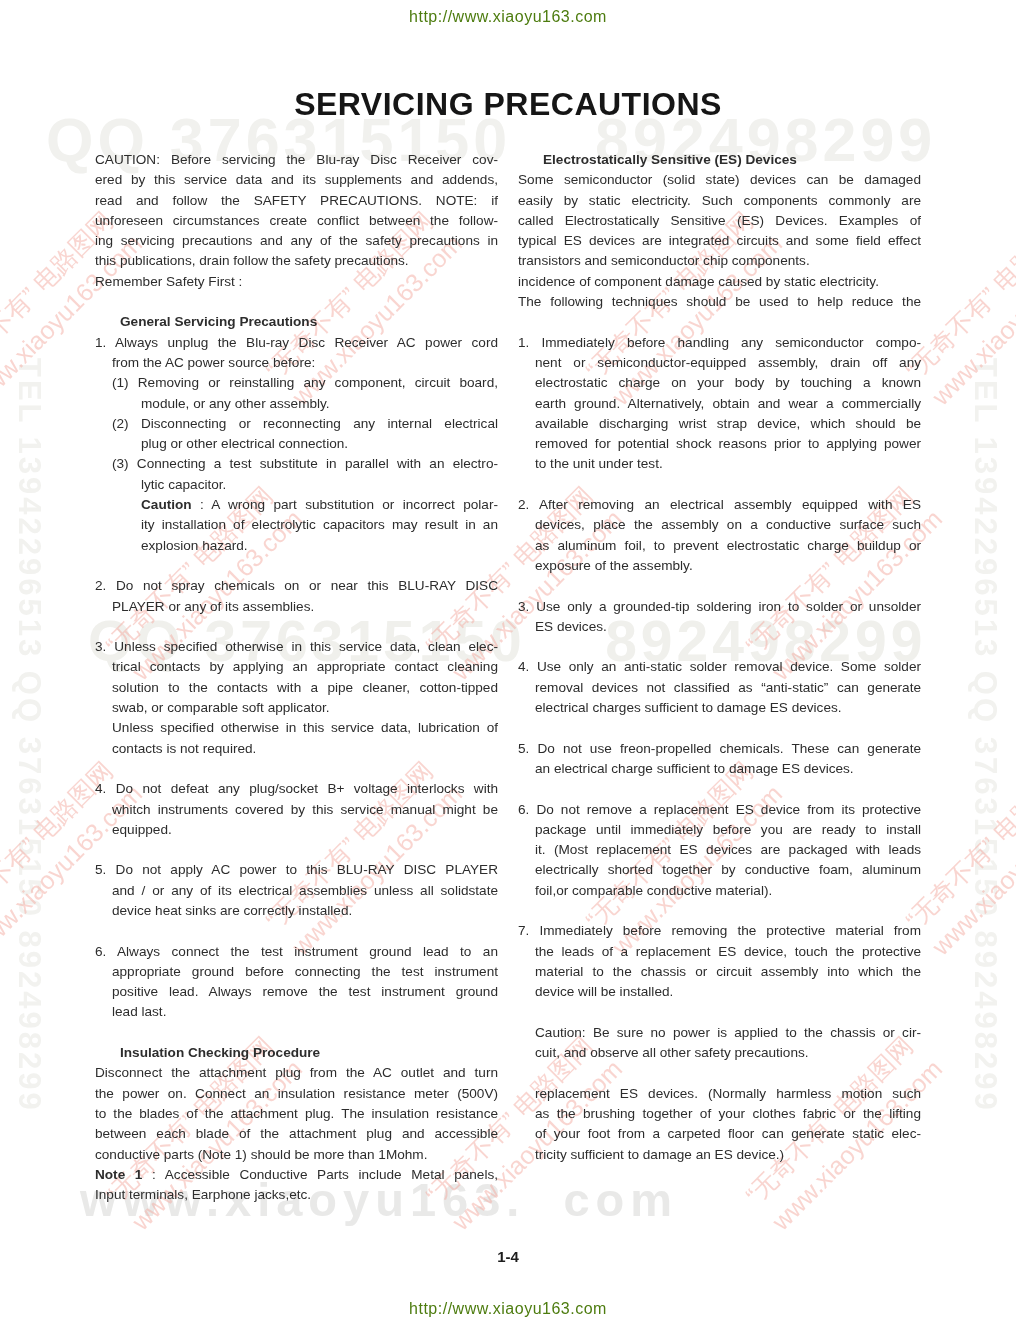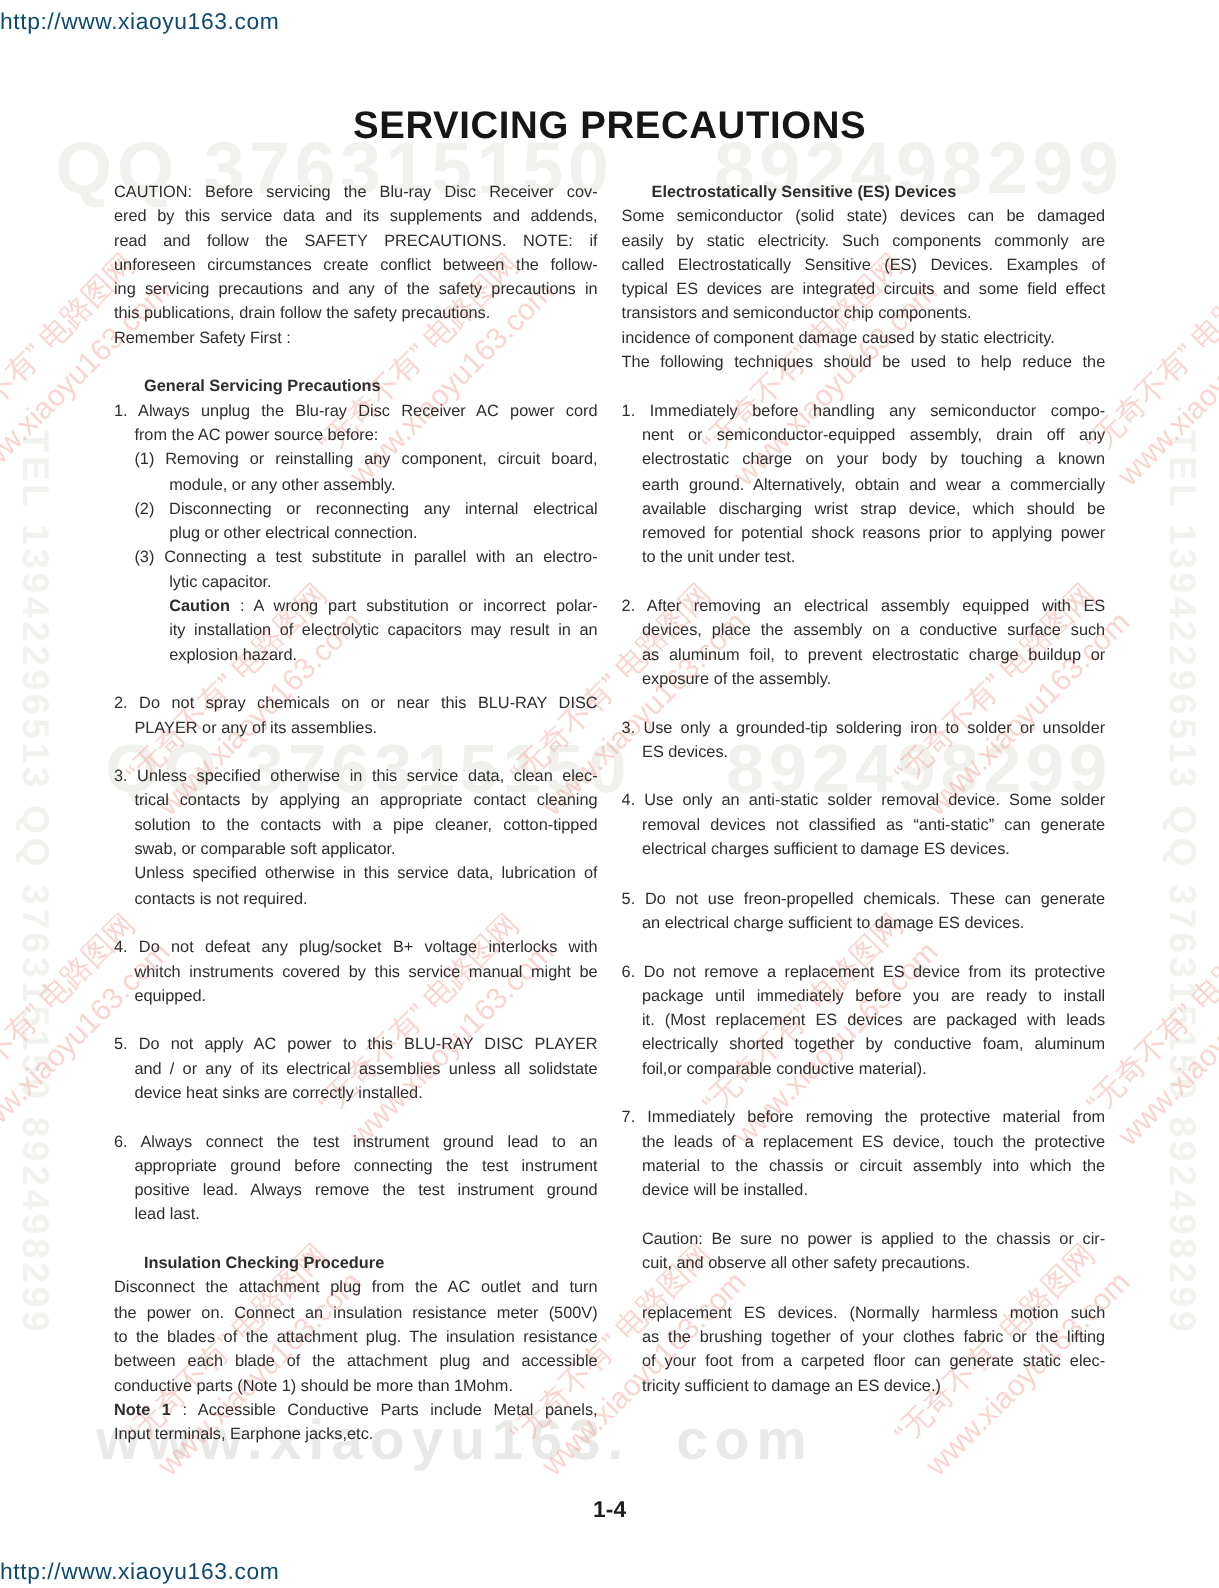--- a/index.html
+++ b/index.html
@@ -2,21 +2,21 @@
 <html><head>
 <meta charset="utf-8">
 <style>
   html,body { margin:0; padding:0; background:#ffffff; }
   .page {
     position:relative; width:1016px; height:1323px; background:#ffffff;
     overflow:hidden; font-family:"Liberation Sans", sans-serif;
   }
   
   .wm { position:absolute; pointer-events:none; white-space:pre; }
-  .wm-url { width:100%; text-align:left; color:#0c4a6e; font-size:19px; letter-spacing:0.5px; }
+  .wm-url { width:100%; text-align:center; color:#4d7c0f; font-size:16px; letter-spacing:0.5px; }
   .wm-url.top { top:8px; left:0; }
   .wm-url.bottom { top:1300px; left:0; }
   .wm-qq {
     font-weight:bold; color:#f1f1ee; font-size:61px; letter-spacing:4px;
   }
   .wm-qq.band1 { left:46px; top:105px; }
   .wm-qq.band2 { left:88px; top:608px; color:#f0f0ec; font-size:57px; }
   .wm-vert {
     font-weight:bold; color:#f2f2ef; font-size:31px; letter-spacing:3px;
     transform-origin:left top; transform:rotate(90deg);
@@ -41,21 +41,21 @@
   .col.left  { left:95px; }
   .col.right { left:518px; }
   .tl { font-size:13.6px; line-height:20.3px; height:20.3px; color:#2d2d2d; text-align:justify; overflow:hidden; }
   .tl.j { text-align-last:justify; }
   .tl.h { font-weight:bold; text-align-last:auto;margin-left:25px; }
   .tl.i1 { padding-left:17px; }
   .tl.i2 { padding-left:46px; }
   .tl b { font-weight:bold; }
   .page-num {
     position:absolute; left:0; top:1248px; width:100%; text-align:center;
-    font-weight:bold; font-size:19px; color:#1d1d1d;
+    font-weight:bold; font-size:15px; color:#1d1d1d;
   }
 </style>
 </head>
 <body>
 
 <div class="page">
 
   <div class="wm wm-url top">http://www.xiaoyu163.com</div>
   <div class="wm wm-qq band1">QQ 376315150    892498299</div>
   <div class="wm wm-qq band2">QQ 376315150    892498299</div>

